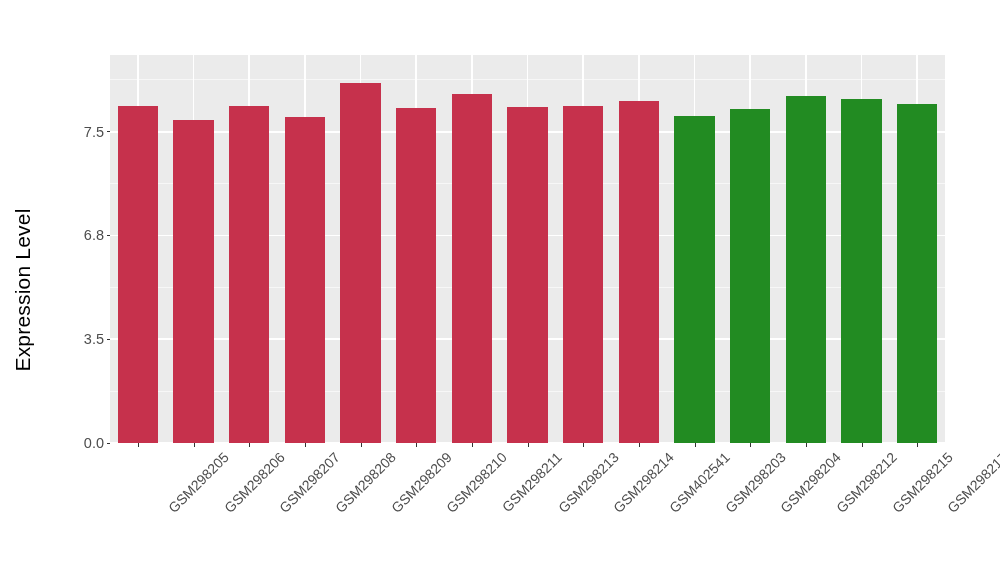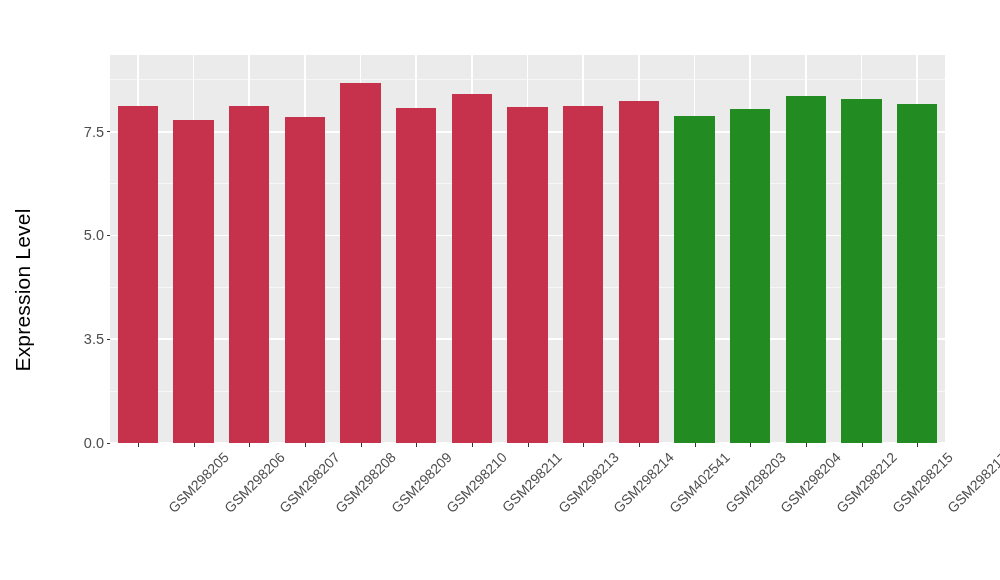--- a/index.html
+++ b/index.html
@@ -139,21 +139,21 @@
   <div id="y-axis">
       <div class="y-tick" style="top: 388px;">
         <span class="ytext">0.0</span>
         <span class="ymark"></span>
       </div>
       <div class="y-tick" style="top: 284.257px;">
         <span class="ytext">3.5</span>
         <span class="ymark"></span>
       </div>
       <div class="y-tick" style="top: 180.513px;">
-        <span class="ytext">5.0</span>
+        <span class="ytext">6.8</span>
         <span class="ymark"></span>
       </div>
       <div class="y-tick" style="top: 76.7701px;">
         <span class="ytext">7.5</span>
         <span class="ymark"></span>
       </div>
     </div>
 
   <div id="panel">
       <div class="grid-minor-h" style="top: 335.628px;"></div>

